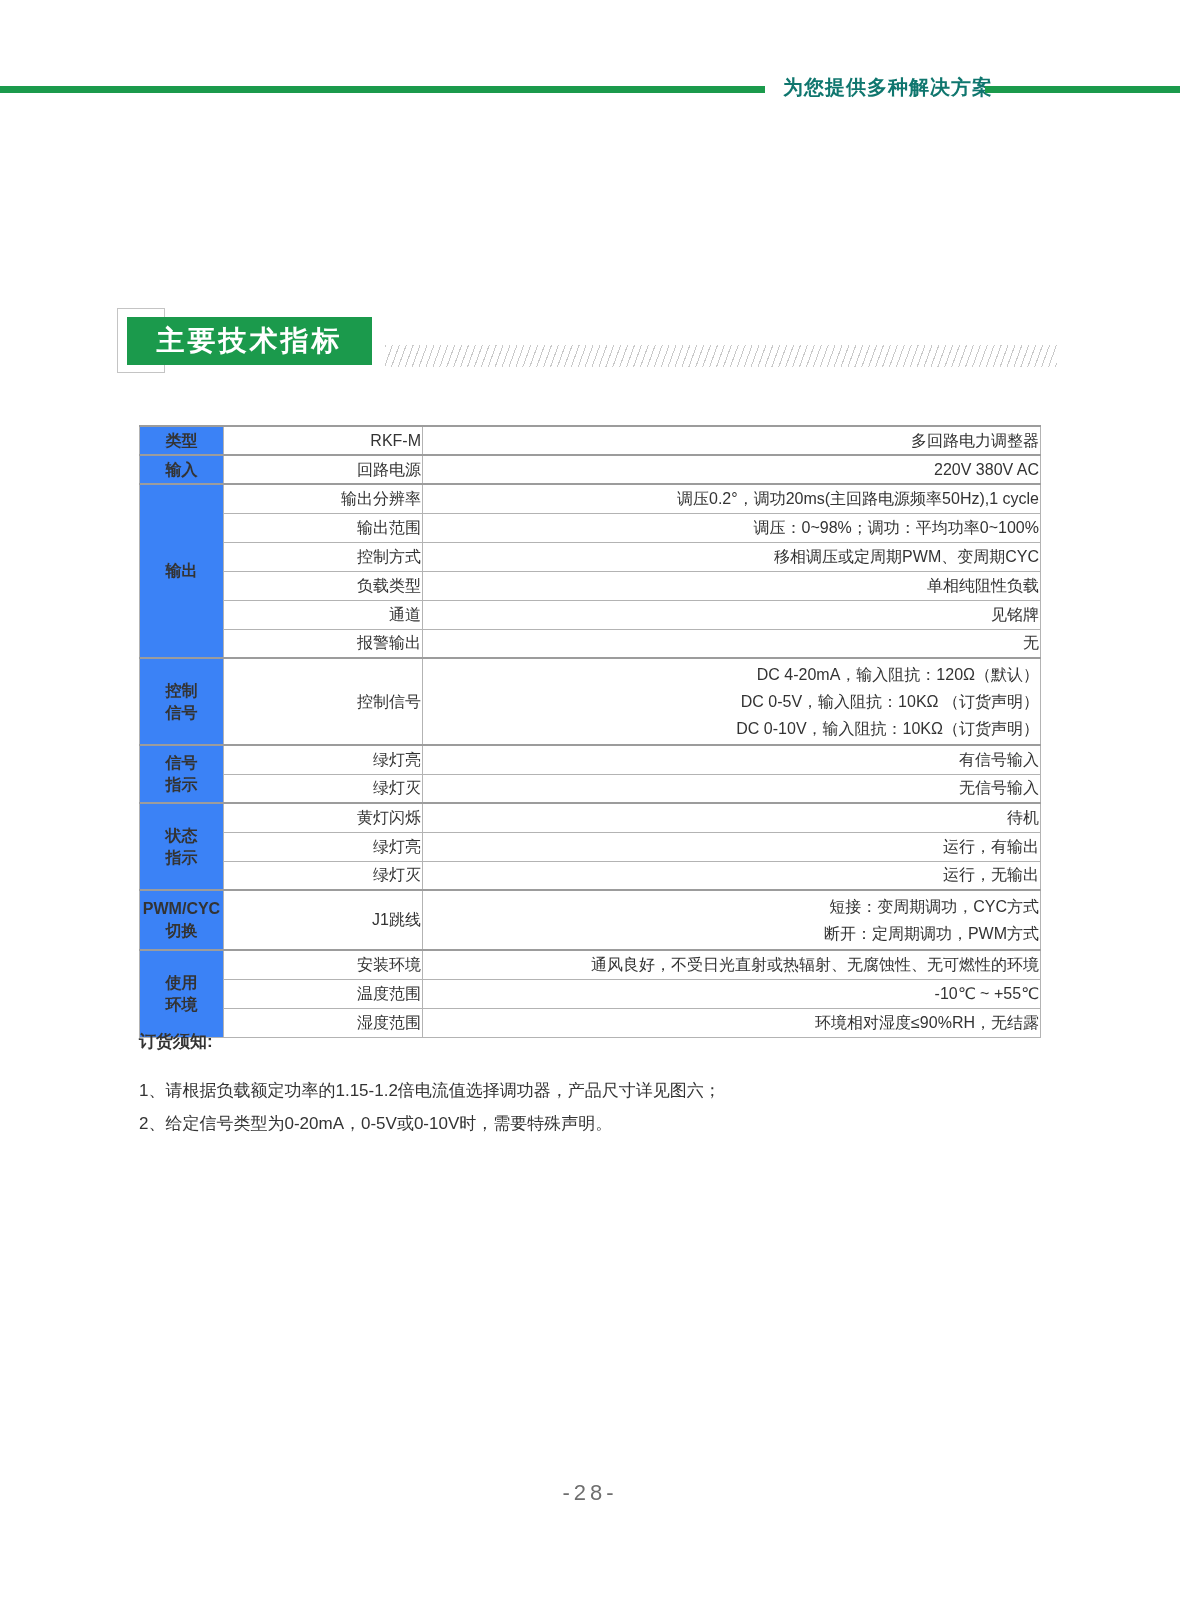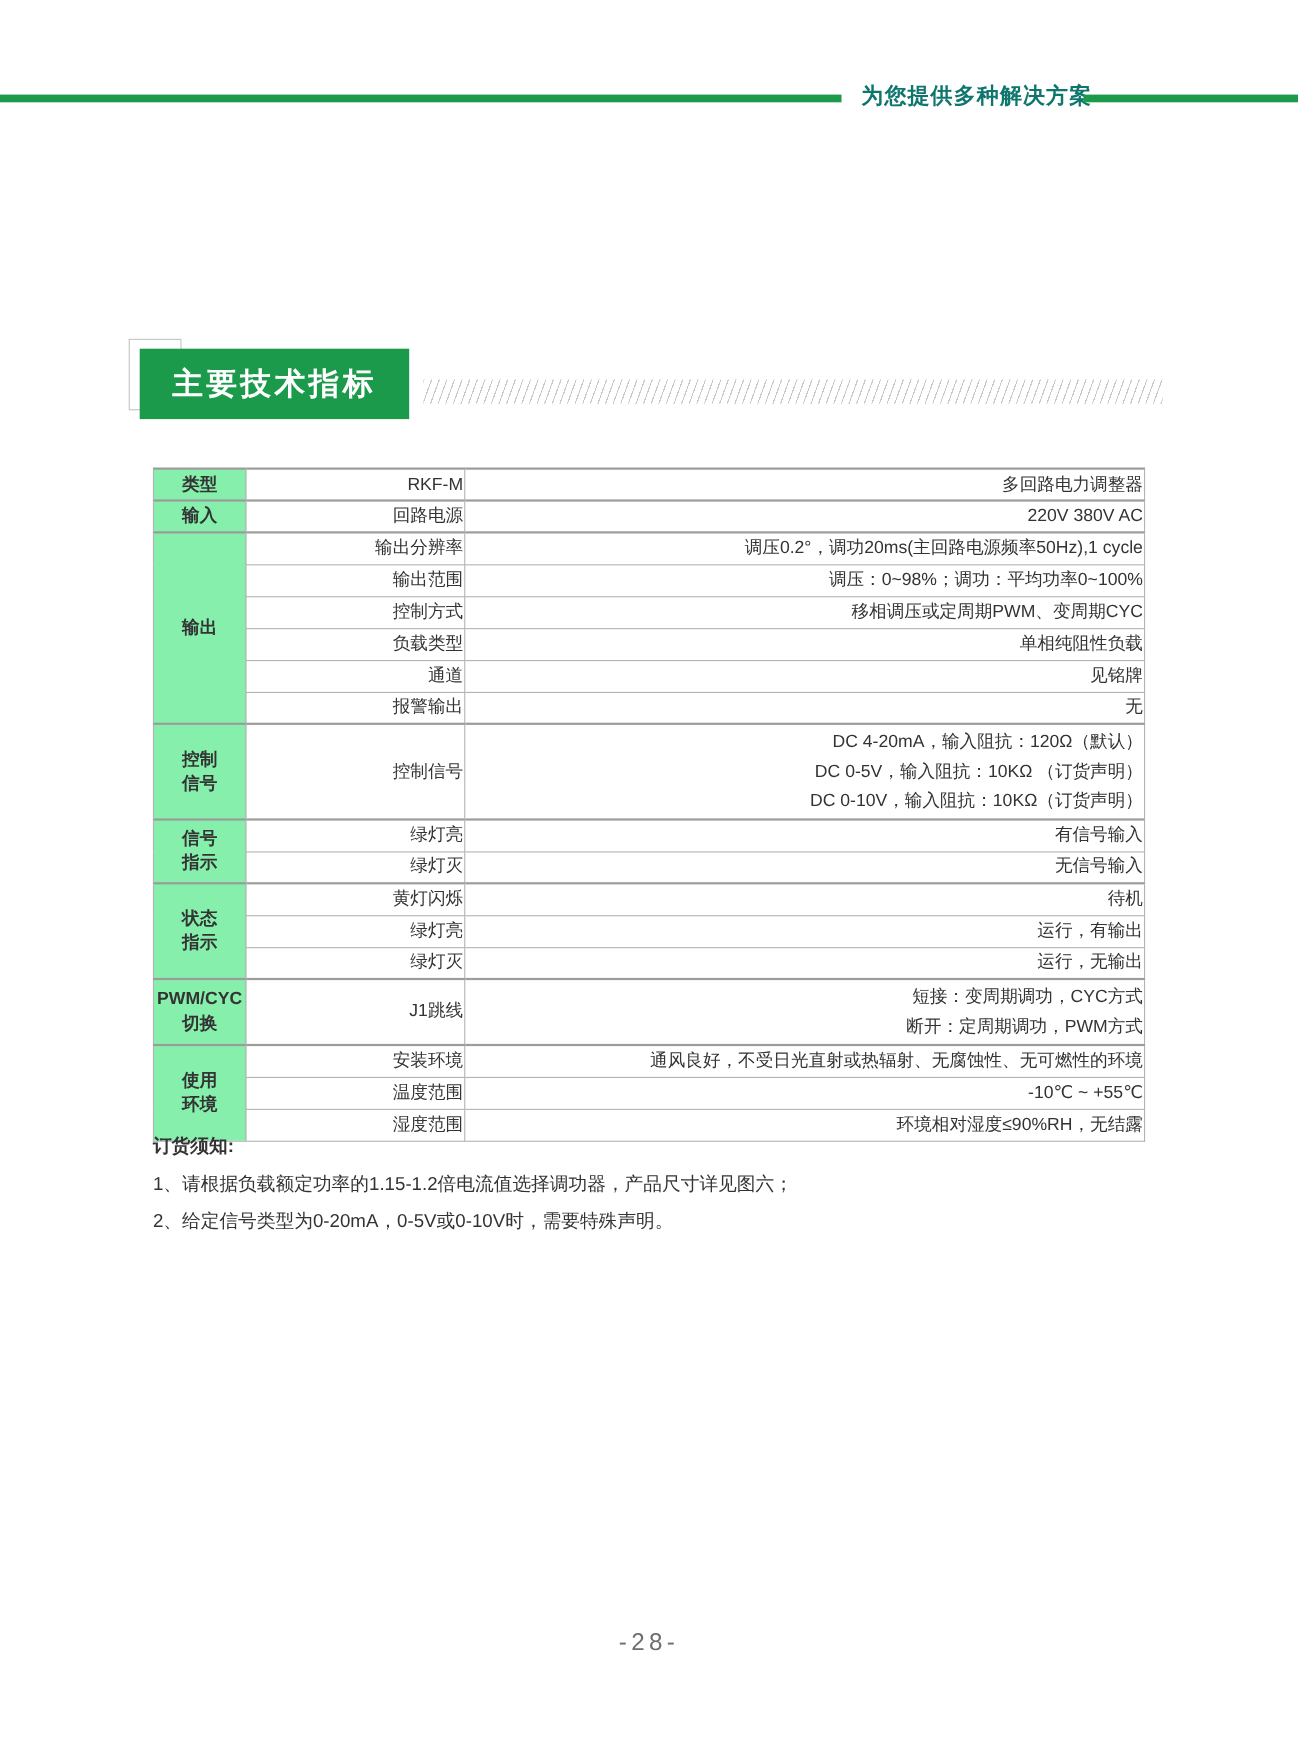--- a/index.html
+++ b/index.html
@@ -18,21 +18,21 @@
     position: absolute; top: 74px; left: 783px; width: 190px;
     color: #0f766e; font-size: 20px; font-weight: 600;
     letter-spacing: 1px; white-space: nowrap;
   }
   
   .title-ghost {
     position: absolute; left: 117px; top: 308px; width: 48px; height: 65px;
     border: 1px solid #c4c4c4; background: #fff; box-sizing: border-box;
   }
   .title-box {
-    position: absolute; left: 127px; top: 317px; width: 245px; height: 64px;
+    position: absolute; left: 127px; top: 317px; width: 245px; height: 48px;
     background: #1b9a4c; color: #fff;
     display: flex; align-items: center; justify-content: center;
     font-size: 28px; font-weight: bold; letter-spacing: 3px;
   }
   .hatch {
     position: absolute; left: 385px; top: 345px; width: 672px; height: 22px;
     background: repeating-linear-gradient(110deg,
       #c9c9c9 0px, #c9c9c9 1px, transparent 1px, transparent 6.5px);
   }
   
@@ -45,29 +45,29 @@
   table.spec td {
     border: 1px solid #b3b3b3;
     vertical-align: middle;
     line-height: 22px;
   }
   table.spec tr { height: 29px; }
   table.spec tr.tall3 { height: 84px; }
   table.spec tr.tall2 { height: 56px; }
   table.spec tr.gs td { border-top: 2px solid #9c9c9c; }
   td.g {
-    background: #86efac; font-weight: bold; text-align: center;
+    background: #3b82f6; font-weight: bold; text-align: center;
     white-space: pre-line; line-height: 24px;
   }
   td.p { text-align: right; }
   td.v { text-align: right; padding-left: 14px; white-space: pre-line; }
   tr.tall3 td.v, tr.tall2 td.v { line-height: 27px; padding-top: 2px; padding-bottom: 2px; }
   
   .notes { position: absolute; left: 139px; top: 1030px; width: 900px; font-size: 17px; }
-  .notes .notes-title { font-weight: bold; margin-bottom: 12px; }
+  .notes .notes-title { font-weight: bold; margin-bottom: 26px; }
   .notes .note-item { margin-bottom: 9px; line-height: 24px; }
   
   .page-num {
     position: absolute; left: 0; top: 1480px; width: 100%;
     text-align: center; color: #6e6e6e; font-size: 22px; letter-spacing: 4px;
   }
 </style>
 </head>
 <body>
 

